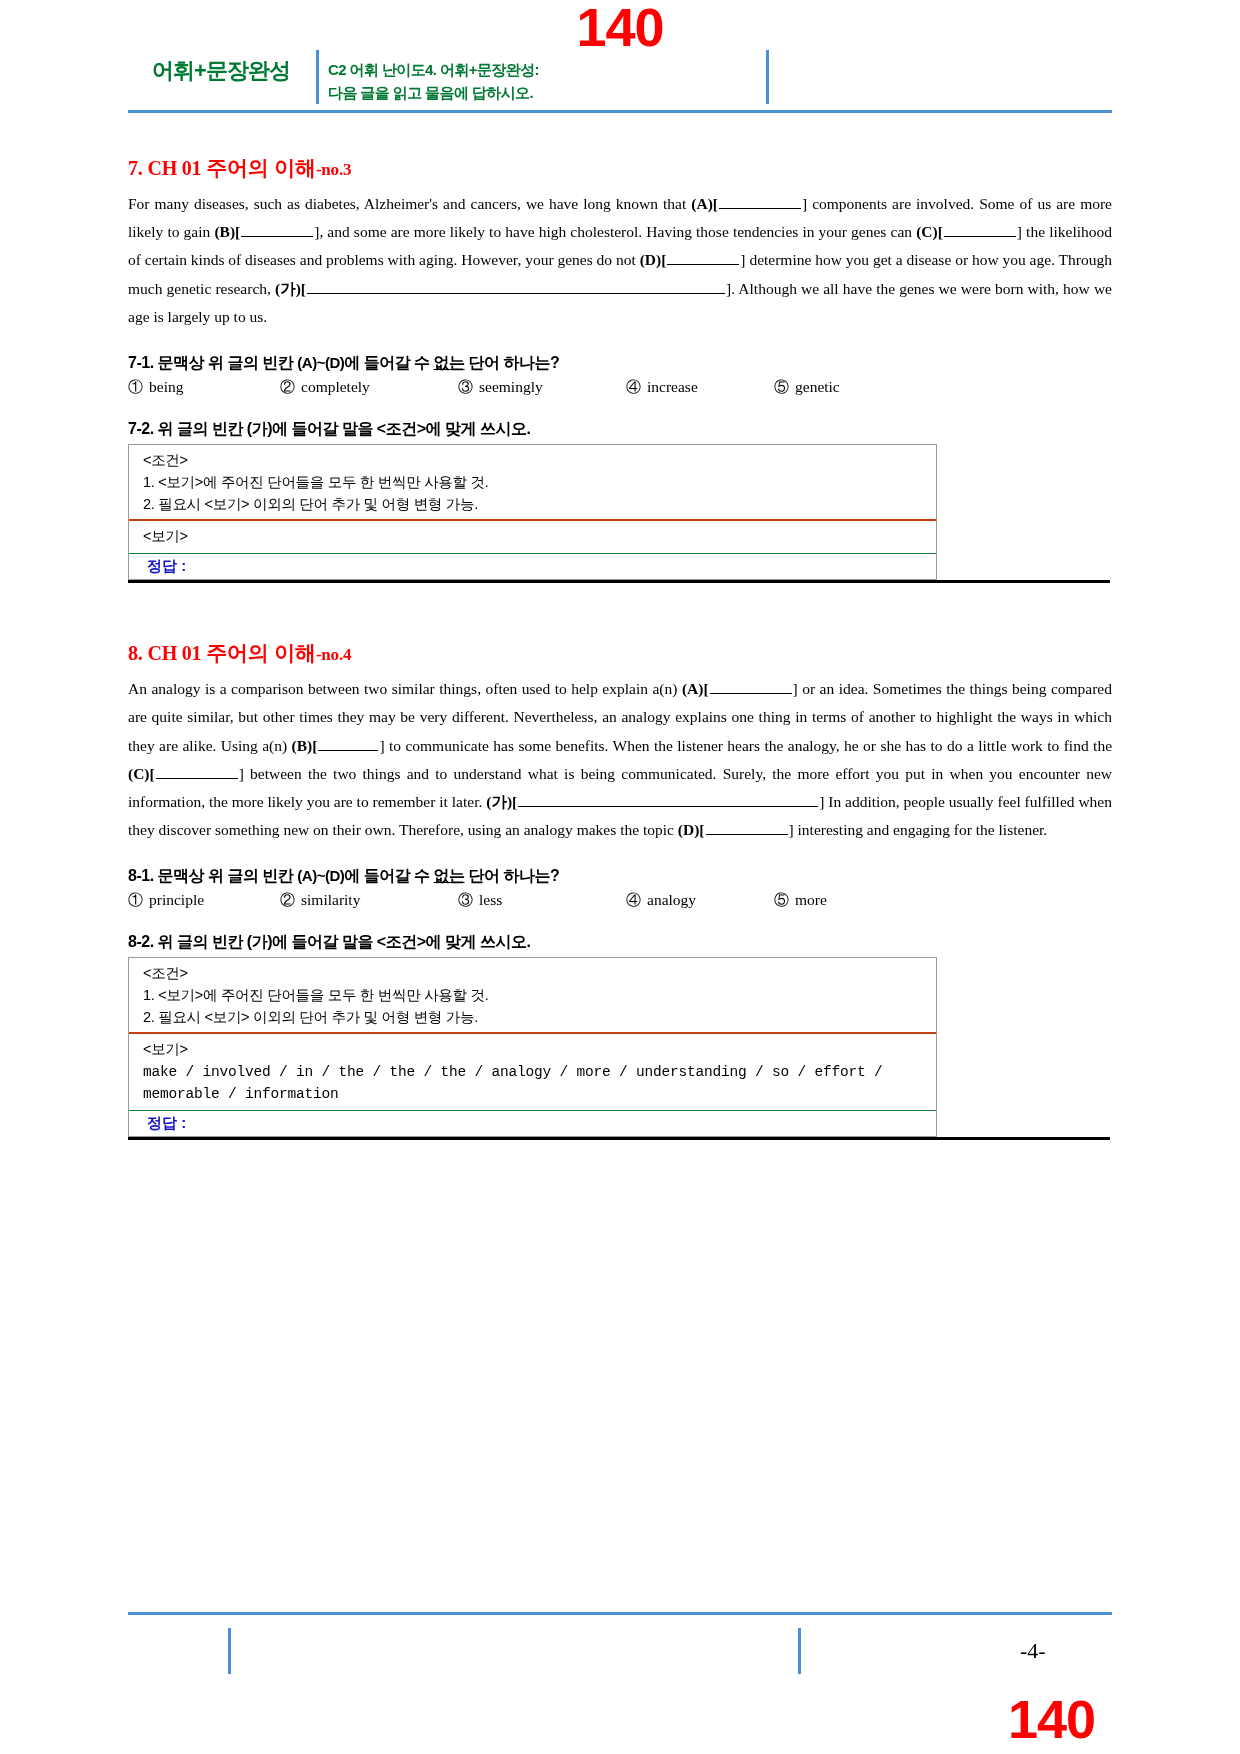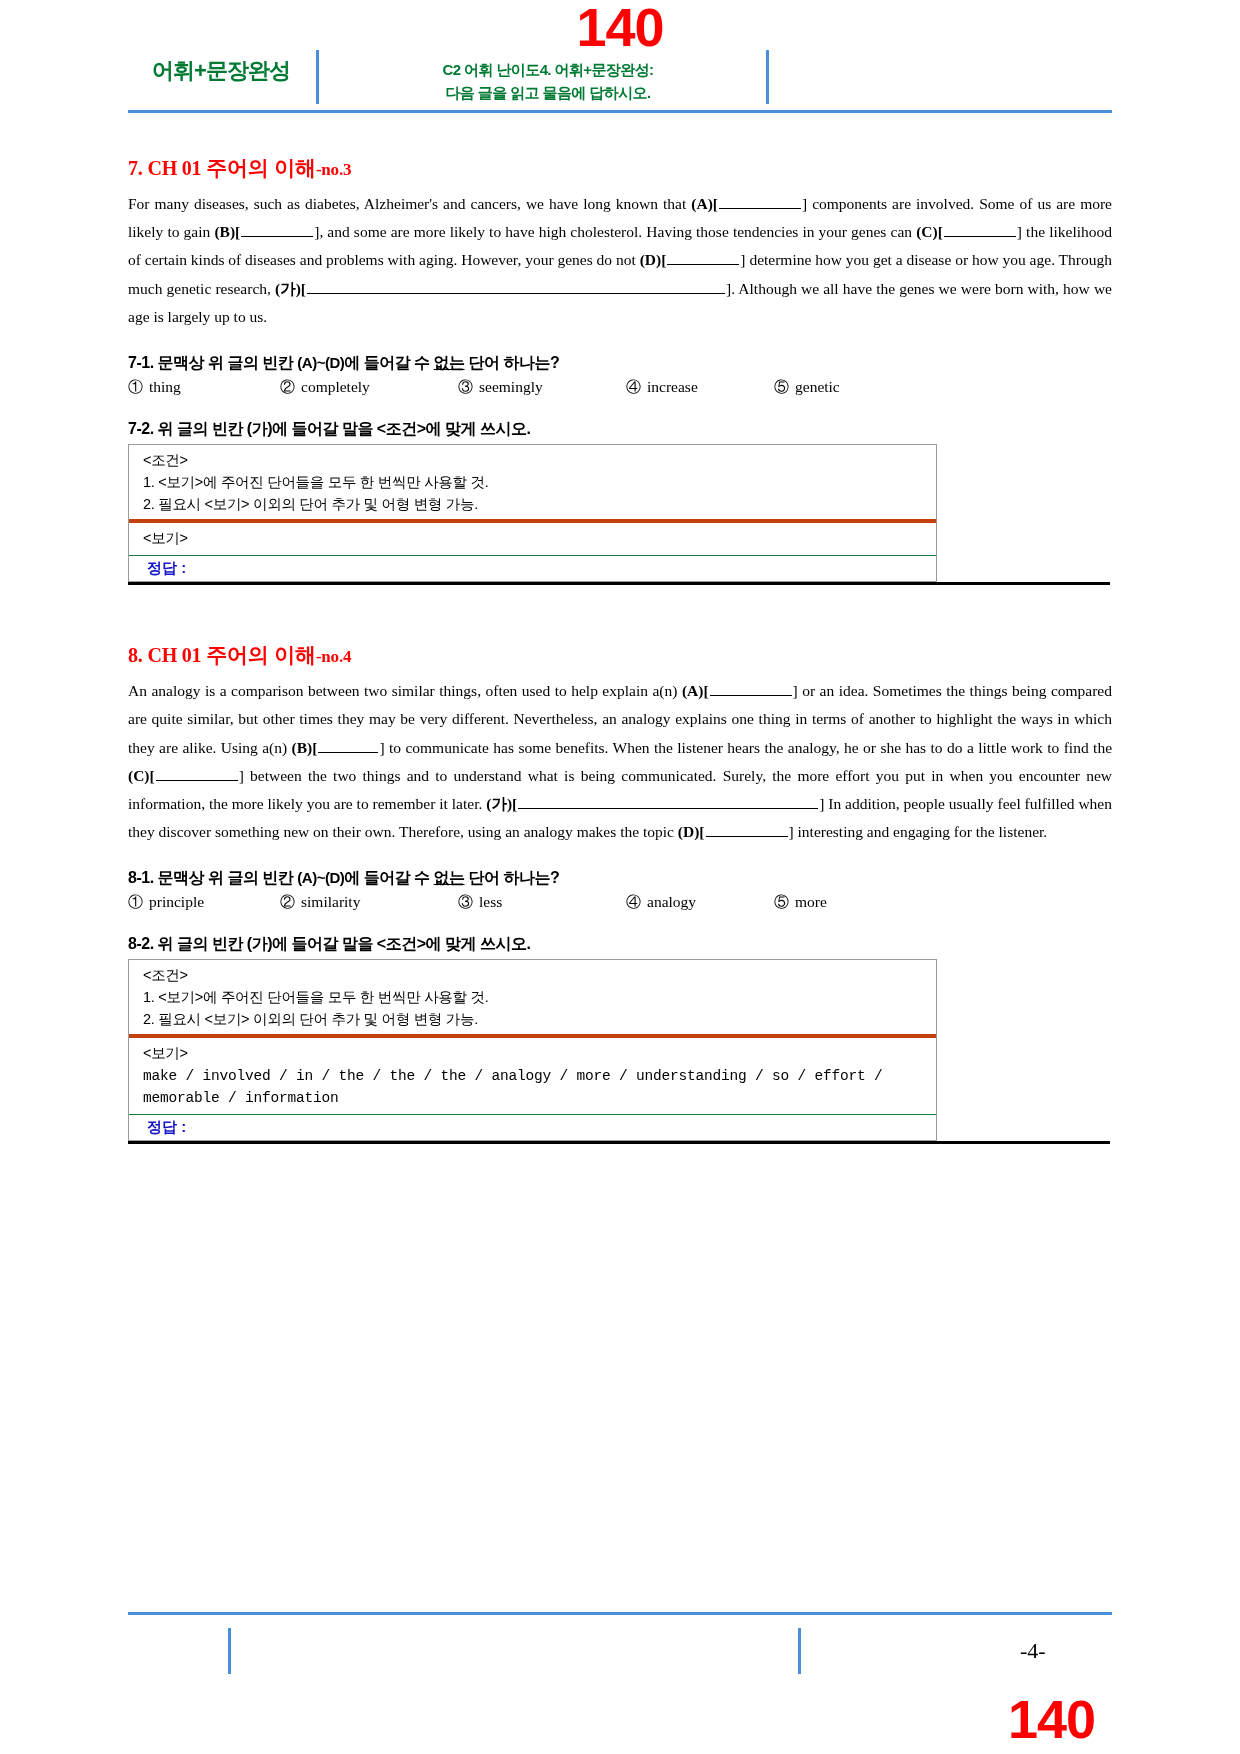--- a/index.html
+++ b/index.html
@@ -55,24 +55,23 @@
     position: absolute;
     top: 0px;
     width: 3px;
     height: 54px;
     background: #4a90d9;
   }
   .hdr-divider.left { left: 188px; }
   .hdr-divider.right { left: 638px; }
   .hdr-center {
     position: absolute;
-    left: 210px;
+    left: 200px;
     top: 8px;
     width: 420px;
-    text-align: center;
     color: #007a33;
     font-family: "Liberation Sans", sans-serif;
     font-weight: bold;
     font-size: 15px;
     line-height: 1.55;
     letter-spacing: -0.6px;
   }
   .header-rule {
     position: absolute;
     top: 110px;
@@ -162,21 +161,21 @@
     width: 809px;
     box-sizing: border-box;
   }
   .cond-sec {
     padding: 4px 0 4px 14px;
     font-family: "Liberation Sans", sans-serif;
     font-size: 14.5px;
     line-height: 1.52;
     letter-spacing: -0.3px;
   }
-  .cond-sec + .cond-sec { border-top: 4px solid #c2410c; }
+  .cond-sec + .cond-sec { border-top: 2px solid #c2410c; }
   .words {
     font-family: "Liberation Mono", "DejaVu Sans Mono", monospace;
     font-size: 14.5px;
     line-height: 1.5;
     letter-spacing: -0.2px;
     padding-right: 18px;
   }
   .bogi-label {
     font-family: "Liberation Sans", sans-serif;
     font-size: 14.5px;
@@ -263,21 +262,21 @@
   <p class="passage"><span>For many diseases, such as diabetes, Alzheimer's and cancers, we have long known that </span><b>(A)[</b><span class="blank bl-l"></span><span>] components are involved. Some of us are more likely to gain </span><b>(B)[</b><span class="blank bl-m"></span><span>], and some are more likely to have high cholesterol. Having those tendencies in your genes can </span><b>(C)[</b><span class="blank bl-m"></span><span>] the likelihood of certain kinds of diseases and problems with aging. However, your genes do not </span><b>(D)[</b><span class="blank bl-m"></span><span>] determine how you get a disease or how you age. Through much genetic research, </span><b>(가)[</b><span class="blank bl-long"></span><span>]. Although we all have the genes we were born with, how we age is largely up to us.</span></p>
 
   <div class="sub-q">
     <span>7-1.</span>
     <span>문맥상 위 글의 빈칸 </span><span class="roman">(A)~(D)</span><span>에 들어갈 수 </span><u>없는</u><span> 단어 하나는?</span>
   </div>
 
   <div class="choices">
     <div class="choice c1">
         <span class="cnum">①</span>
-        <span>thing</span>
+        <span>being</span>
       </div>
     <div class="choice c2">
         <span class="cnum">②</span>
         <span>completely</span>
       </div>
     <div class="choice c3">
         <span class="cnum">③</span>
         <span>seemingly</span>
       </div>
     <div class="choice c4">

